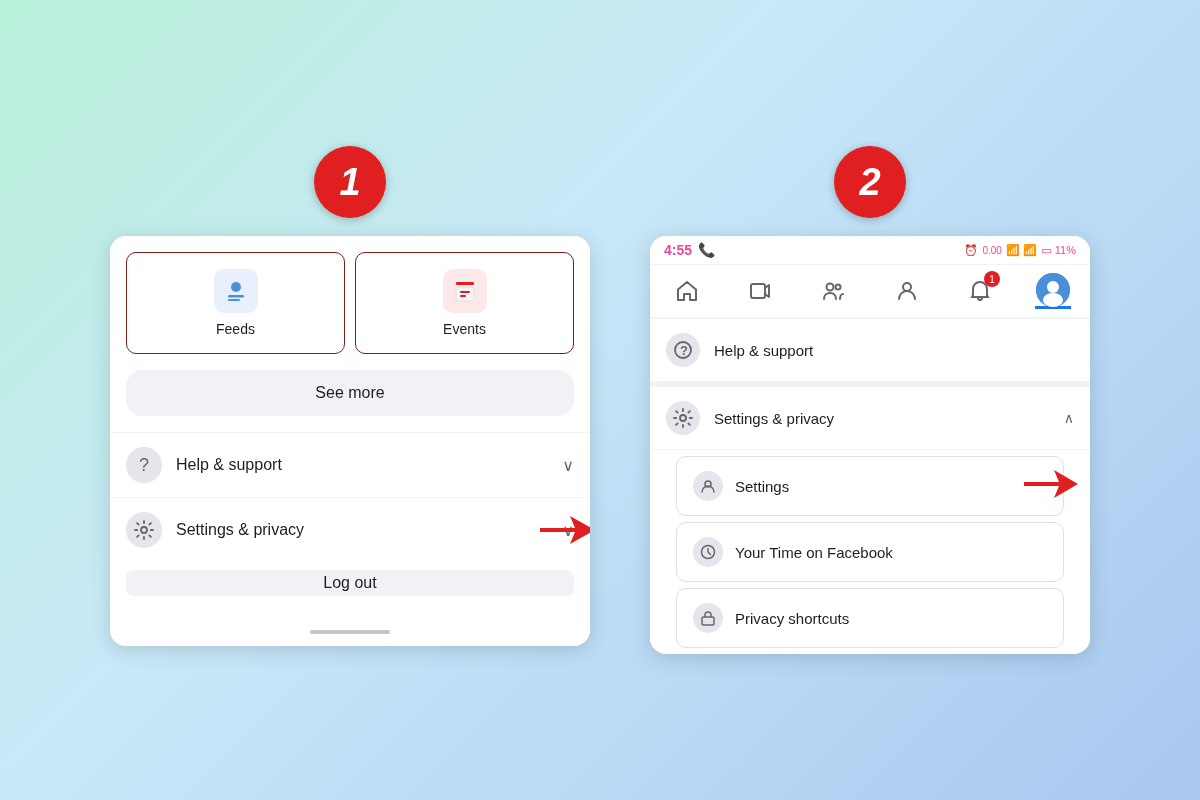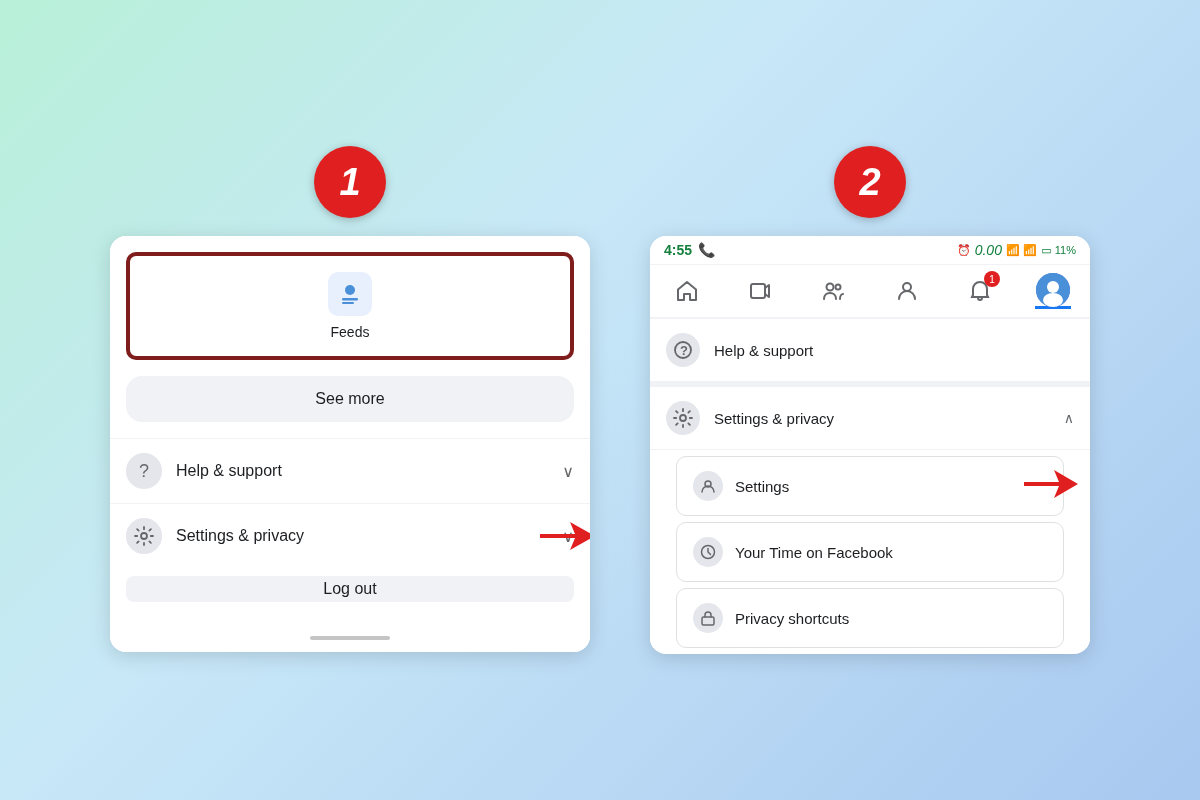--- a/index.html
+++ b/index.html
@@ -64,21 +64,21 @@
     .shortcuts-grid {
       display: flex;
       gap: 10px;
       padding: 16px;
       background: white;
     }
 
     .shortcut-item {
       flex: 1;
       background: white;
-      border: 4px solid #7f1d1d;
+      border: 1px solid #7f1d1d;
       border-radius: 10px;
       padding: 16px 6px;
       display: flex;
       flex-direction: column;
       align-items: center;
       gap: 8px;
     }
 
     .shortcut-icon {
       width: 44px;
@@ -181,21 +181,21 @@
     }
 
     
     .status-bar {
       background: white;
       padding: 6px 14px;
       display: flex;
       align-items: center;
       justify-content: space-between;
       font-size: 12px;
-      color: #15803d;
+      color: #ec4899;
       border-bottom: 1px solid #f0f2f5;
     }
 
     .status-left {
       font-size: 14px;
       font-weight: 600;
       display: flex;
       align-items: center;
       gap: 6px;
     }
@@ -380,20 +380,32 @@
           <div class="shortcut-icon feeds">
             <svg width="28" height="28" viewBox="0 0 28 28" fill="none">
               <rect width="28" height="28" rx="6" fill="#e8f0fe"></rect>
               <circle cx="14" cy="10" r="5" fill="#4a90d9"></circle>
               <rect x="6" y="18" width="16" height="2.5" rx="1.25" fill="#4a90d9"></rect>
               <rect x="6" y="22" width="12" height="2" rx="1" fill="#4a90d9"></rect>
             </svg>
           </div>
           <span class="shortcut-label">Feeds</span>
         </div>
+        <div class="shortcut-item">
+          <div class="shortcut-icon events">
+            <svg width="28" height="28" viewBox="0 0 28 28" fill="none">
+              <rect width="28" height="28" rx="6" fill="#fce8e8"></rect>
+              <rect x="5" y="5" width="18" height="3" rx="1" fill="#e02020"></rect>
+              <rect x="5" y="10" width="18" height="14" rx="2" fill="#f5f5f5" stroke="#e0e0e0" stroke-width="1"></rect>
+              <rect x="9" y="14" width="10" height="2" rx="1" fill="#e02020"></rect>
+              <rect x="9" y="18" width="6" height="2" rx="1" fill="#e02020"></rect>
+            </svg>
+          </div>
+          <span class="shortcut-label">Events</span>
+        </div>
       </div>
 
       <button class="see-more-btn">See more</button>
 
       <div class="menu-item relative-wrapper">
         <div class="menu-icon">?</div>
         <span class="menu-label">Help &amp; support</span>
         <span class="menu-chevron">∨</span>
       </div>
 
@@ -432,21 +444,21 @@
     <div class="step-badge">2</div>
     <div class="phone-frame panel2">
 
       <div class="status-bar">
         <div class="status-left">
           <span>4:55</span>
           <span>📞</span>
         </div>
         <div class="status-right">
           <span>⏰</span>
-          <span style="font-size:14px;font-style:italic;">0.00</span>
+          <span style="font-size:10px;">0.00</span>
           <span>📶</span>
           <span>📶</span>
           <span class="battery">▭ 11%</span>
         </div>
       </div>
 
       <div class="nav-bar">
         <div class="nav-icon">
           <svg width="24" height="24" viewBox="0 0 24 24" fill="none">
             <path d="M3 10.5L12 3l9 7.5V21H15v-6H9v6H3V10.5z" stroke="#65676b" stroke-width="2" fill="none" stroke-linejoin="round"></path>

